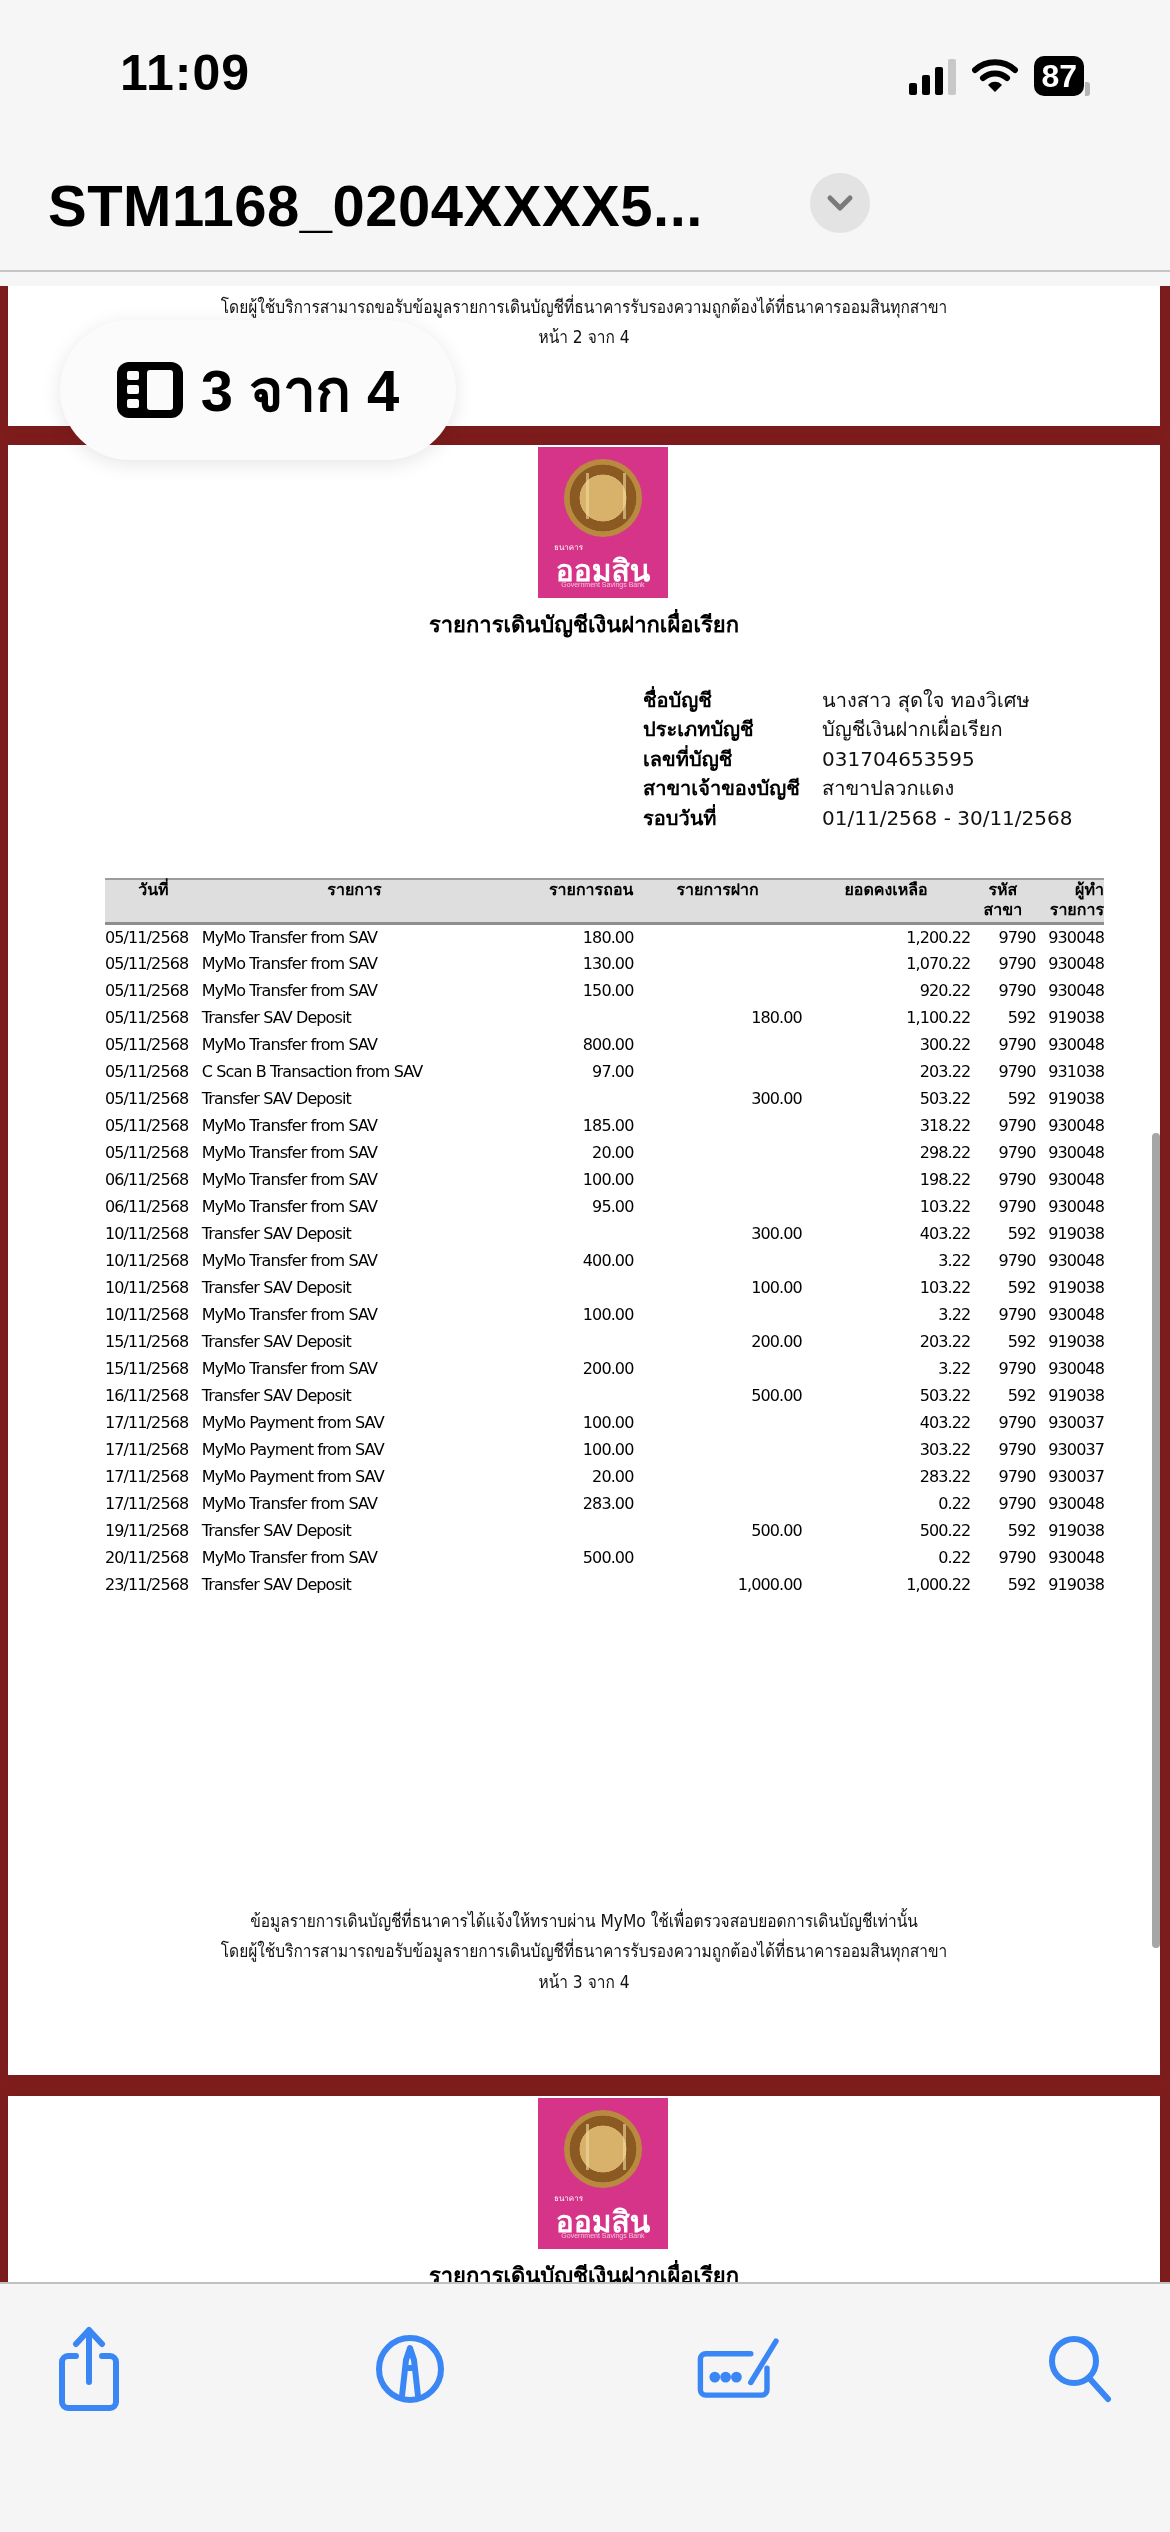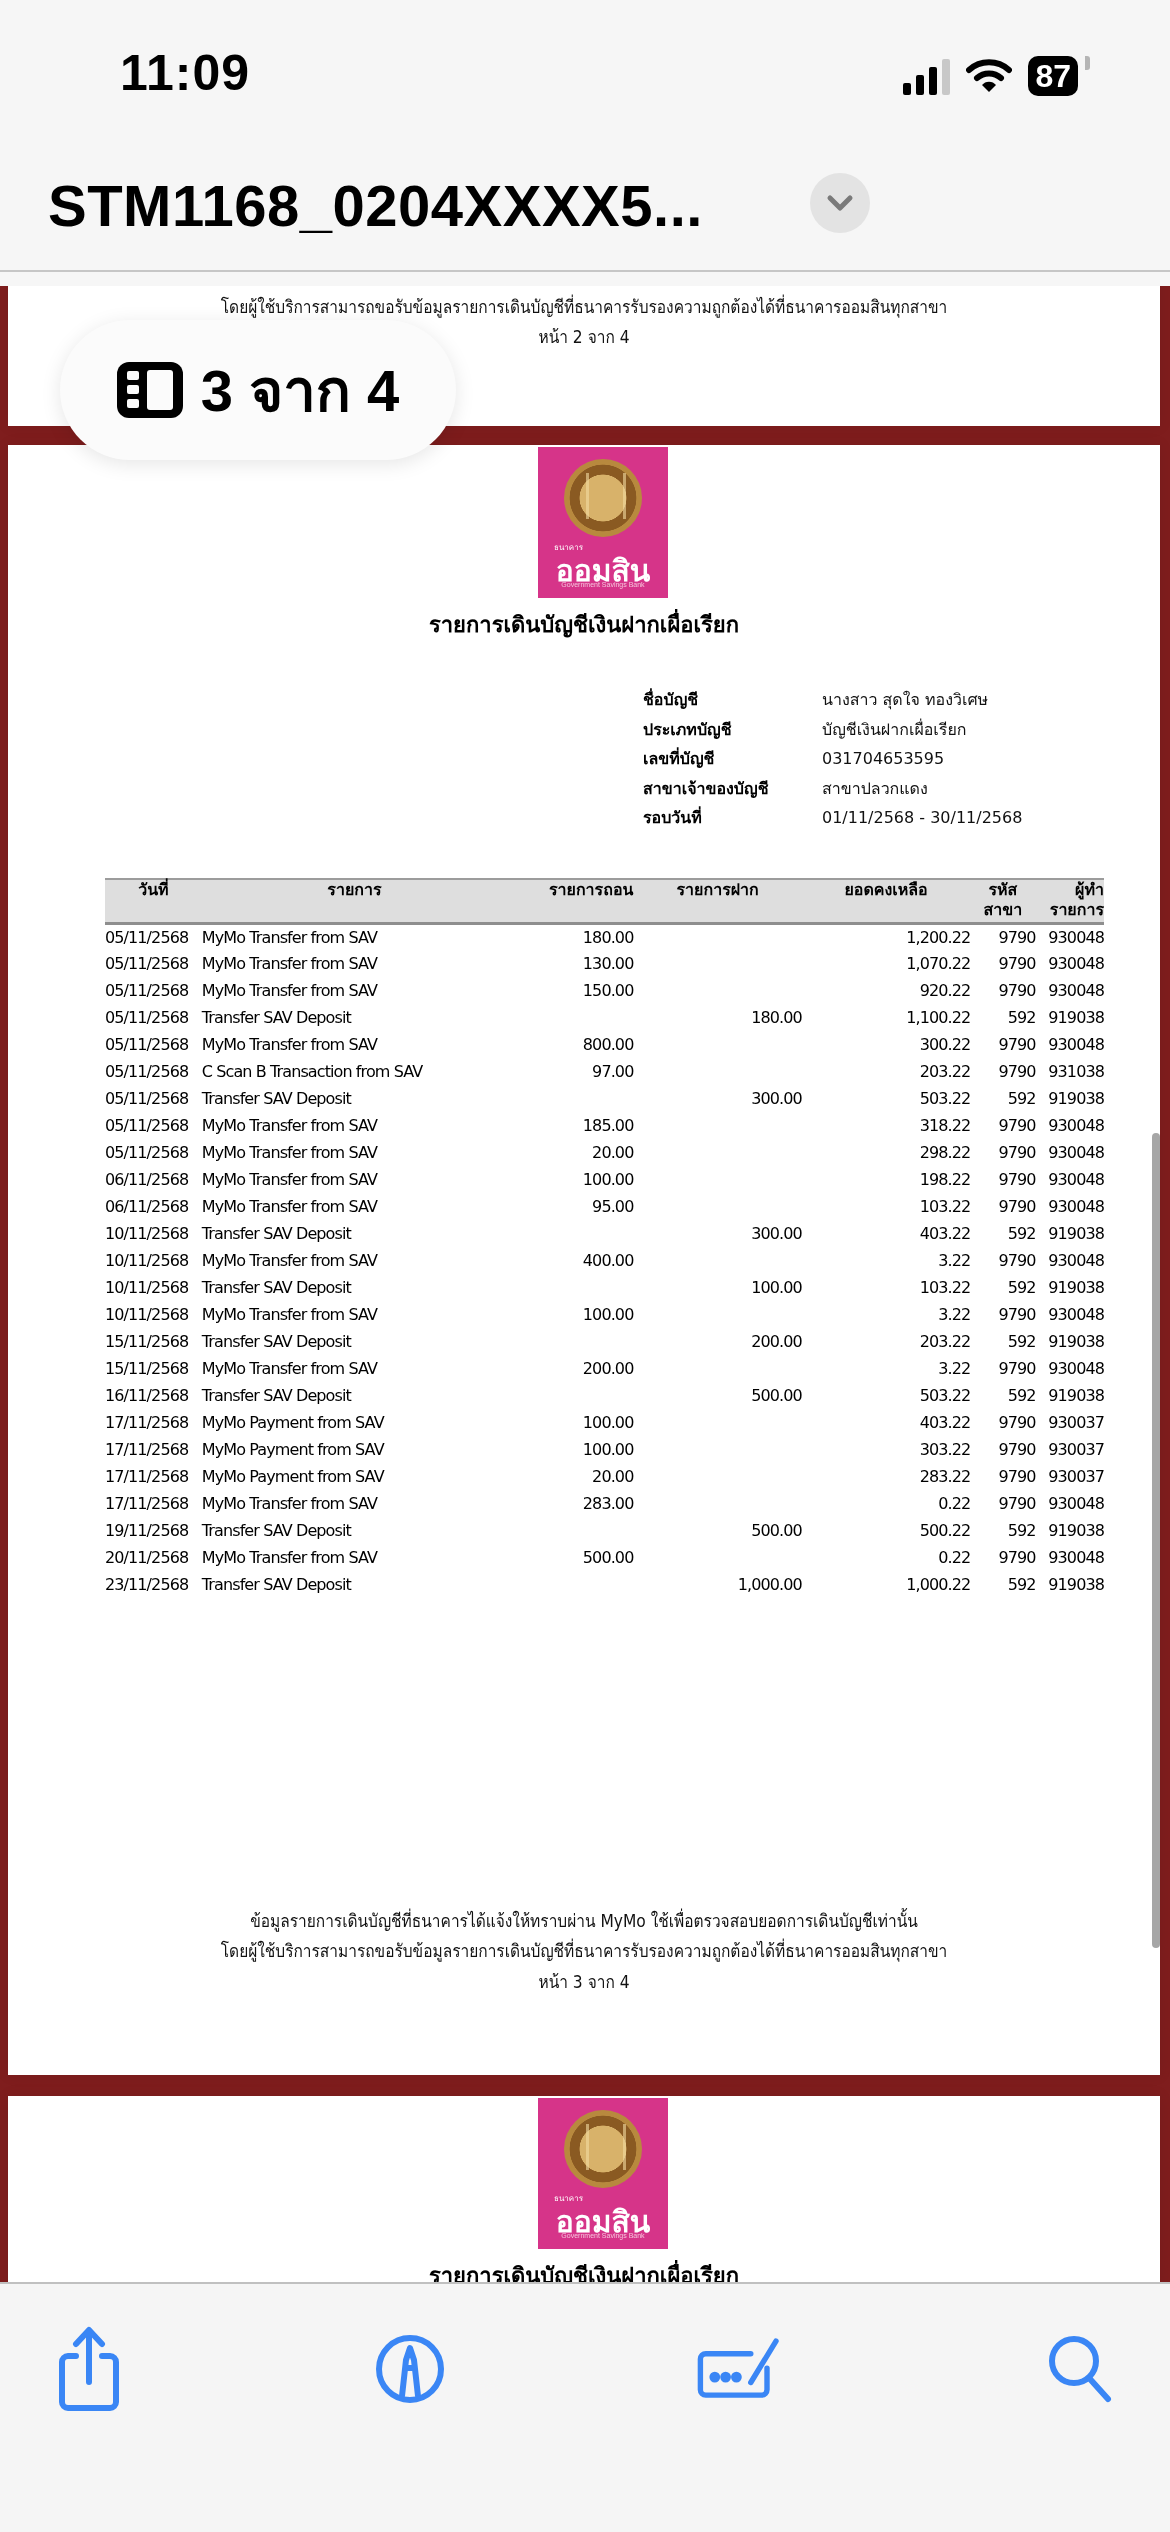--- a/index.html
+++ b/index.html
@@ -6,21 +6,21 @@
   html, body { width: 1170px; height: 2532px; overflow: hidden; background: #f6f6f6; }
   body { position: relative; font-family: "Liberation Sans", "DejaVu Sans", sans-serif; color: #000; }
 
   
   .status-bar { position: absolute; left: 0; top: 0; width: 1170px; height: 150px; background: #f6f6f6; }
   .status-time { position: absolute; left: 120px; top: 44px; font-size: 50px; font-weight: 700; letter-spacing: 1px; }
   .status-icons { position: absolute; right: 80px; top: 56px; display: flex; align-items: center; gap: 16px; }
   .signal { display: flex; align-items: flex-end; gap: 5px; height: 38px; }
   .signal span { width: 8px; background: #000; border-radius: 2px; }
   .signal span.dim { background: #c8c8c8; }
-  .battery { display: flex; align-items: flex-start; gap: 6px; }
+  .battery { display: flex; align-items: flex-end; }
   .battery-body { background: #000; color: #fff; font-weight: 700; font-size: 32px; border-radius: 10px; padding: 1px 7px; height: 40px; line-height: 38px; }
   .battery-tip { width: 5px; height: 14px; background: #b5b5b5; border-radius: 0 3px 3px 0; margin-left: 1px; }
 
   
   .nav-bar { position: absolute; left: 0; top: 150px; width: 1170px; height: 122px; background: #f6f6f6; border-bottom: 2px solid #c6c6c6; }
   .doc-title { position: absolute; left: 48px; top: 22px; font-size: 58px; font-weight: 700; letter-spacing: 0.5px; white-space: nowrap; }
   .title-menu-btn { position: absolute; left: 810px; top: 23px; width: 60px; height: 60px; border-radius: 50%; background: #e3e3e3; display: flex; align-items: center; justify-content: center; }
   .done-btn { position: absolute; right: 48px; top: 20px; font-size: 54px; font-weight: 500; color: #3a86f5; }
 
   
@@ -35,21 +35,21 @@
   .logo { position: absolute; left: 530px; width: 130px; height: 151px; background: #d63489; }
   .logo .seal { position: absolute; left: 26px; top: 12px; width: 78px; height: 78px; border-radius: 50%;
                 background: radial-gradient(circle, #d8b26a 0 42%, #8a5a22 43% 60%, #b8893e 61% 72%, #6d4317 73%); }
   .logo .seal::after { content: ""; position: absolute; left: 22px; top: 14px; width: 34px; height: 46px; border-left: 3px solid #f3dca2; border-right: 3px solid #f3dca2; opacity: 0.6; }
   .logo .brand-small { position: absolute; left: 16px; top: 94px; font-size: 8px; color: #fff; }
   .logo .brand-name { position: absolute; left: 0; width: 100%; top: 100px; text-align: center; font-size: 30px; font-weight: 700; color: #fff; font-family: Liberation Mono, monospace; }
   .logo .brand-en { position: absolute; left: 0; width: 100%; top: 134px; text-align: center; font-size: 7px; color: #f6c3dc; }
 
   .statement-title { position: absolute; left: 0; width: 100%; text-align: center; font-size: 22px; font-weight: 700; font-family: "DejaVu Sans", sans-serif; }
 
-  .info-block { position: absolute; left: 635px; top: 240px; font-size: 16px; font-family: "DejaVu Sans", sans-serif; }
+  .info-block { position: absolute; left: 635px; top: 240px; font-size: 20px; font-family: "DejaVu Sans", sans-serif; }
   .info-row { display: flex; height: 29.5px; align-items: center; }
   .info-label { width: 179px; font-weight: 700; }
   .info-value { color: #111; }
 
   .stmt-table { position: absolute; left: 97px; top: 433px; width: 999px; border-collapse: collapse; font-family: "DejaVu Sans", sans-serif; font-size: 16px; }
   .stmt-table thead tr { background: #dedede; }
   .stmt-table thead { border-top: 2px solid #9c9c9c; border-bottom: 3px solid #8e8e8e; }
   .stmt-table th { font-weight: 700; font-size: 16px; padding: 0; vertical-align: top; height: 44px; line-height: 20px; }
   .stmt-table th.two { line-height: 20px; }
   .stmt-table td { height: 27px; padding: 0; white-space: nowrap; transform-origin: left; }

